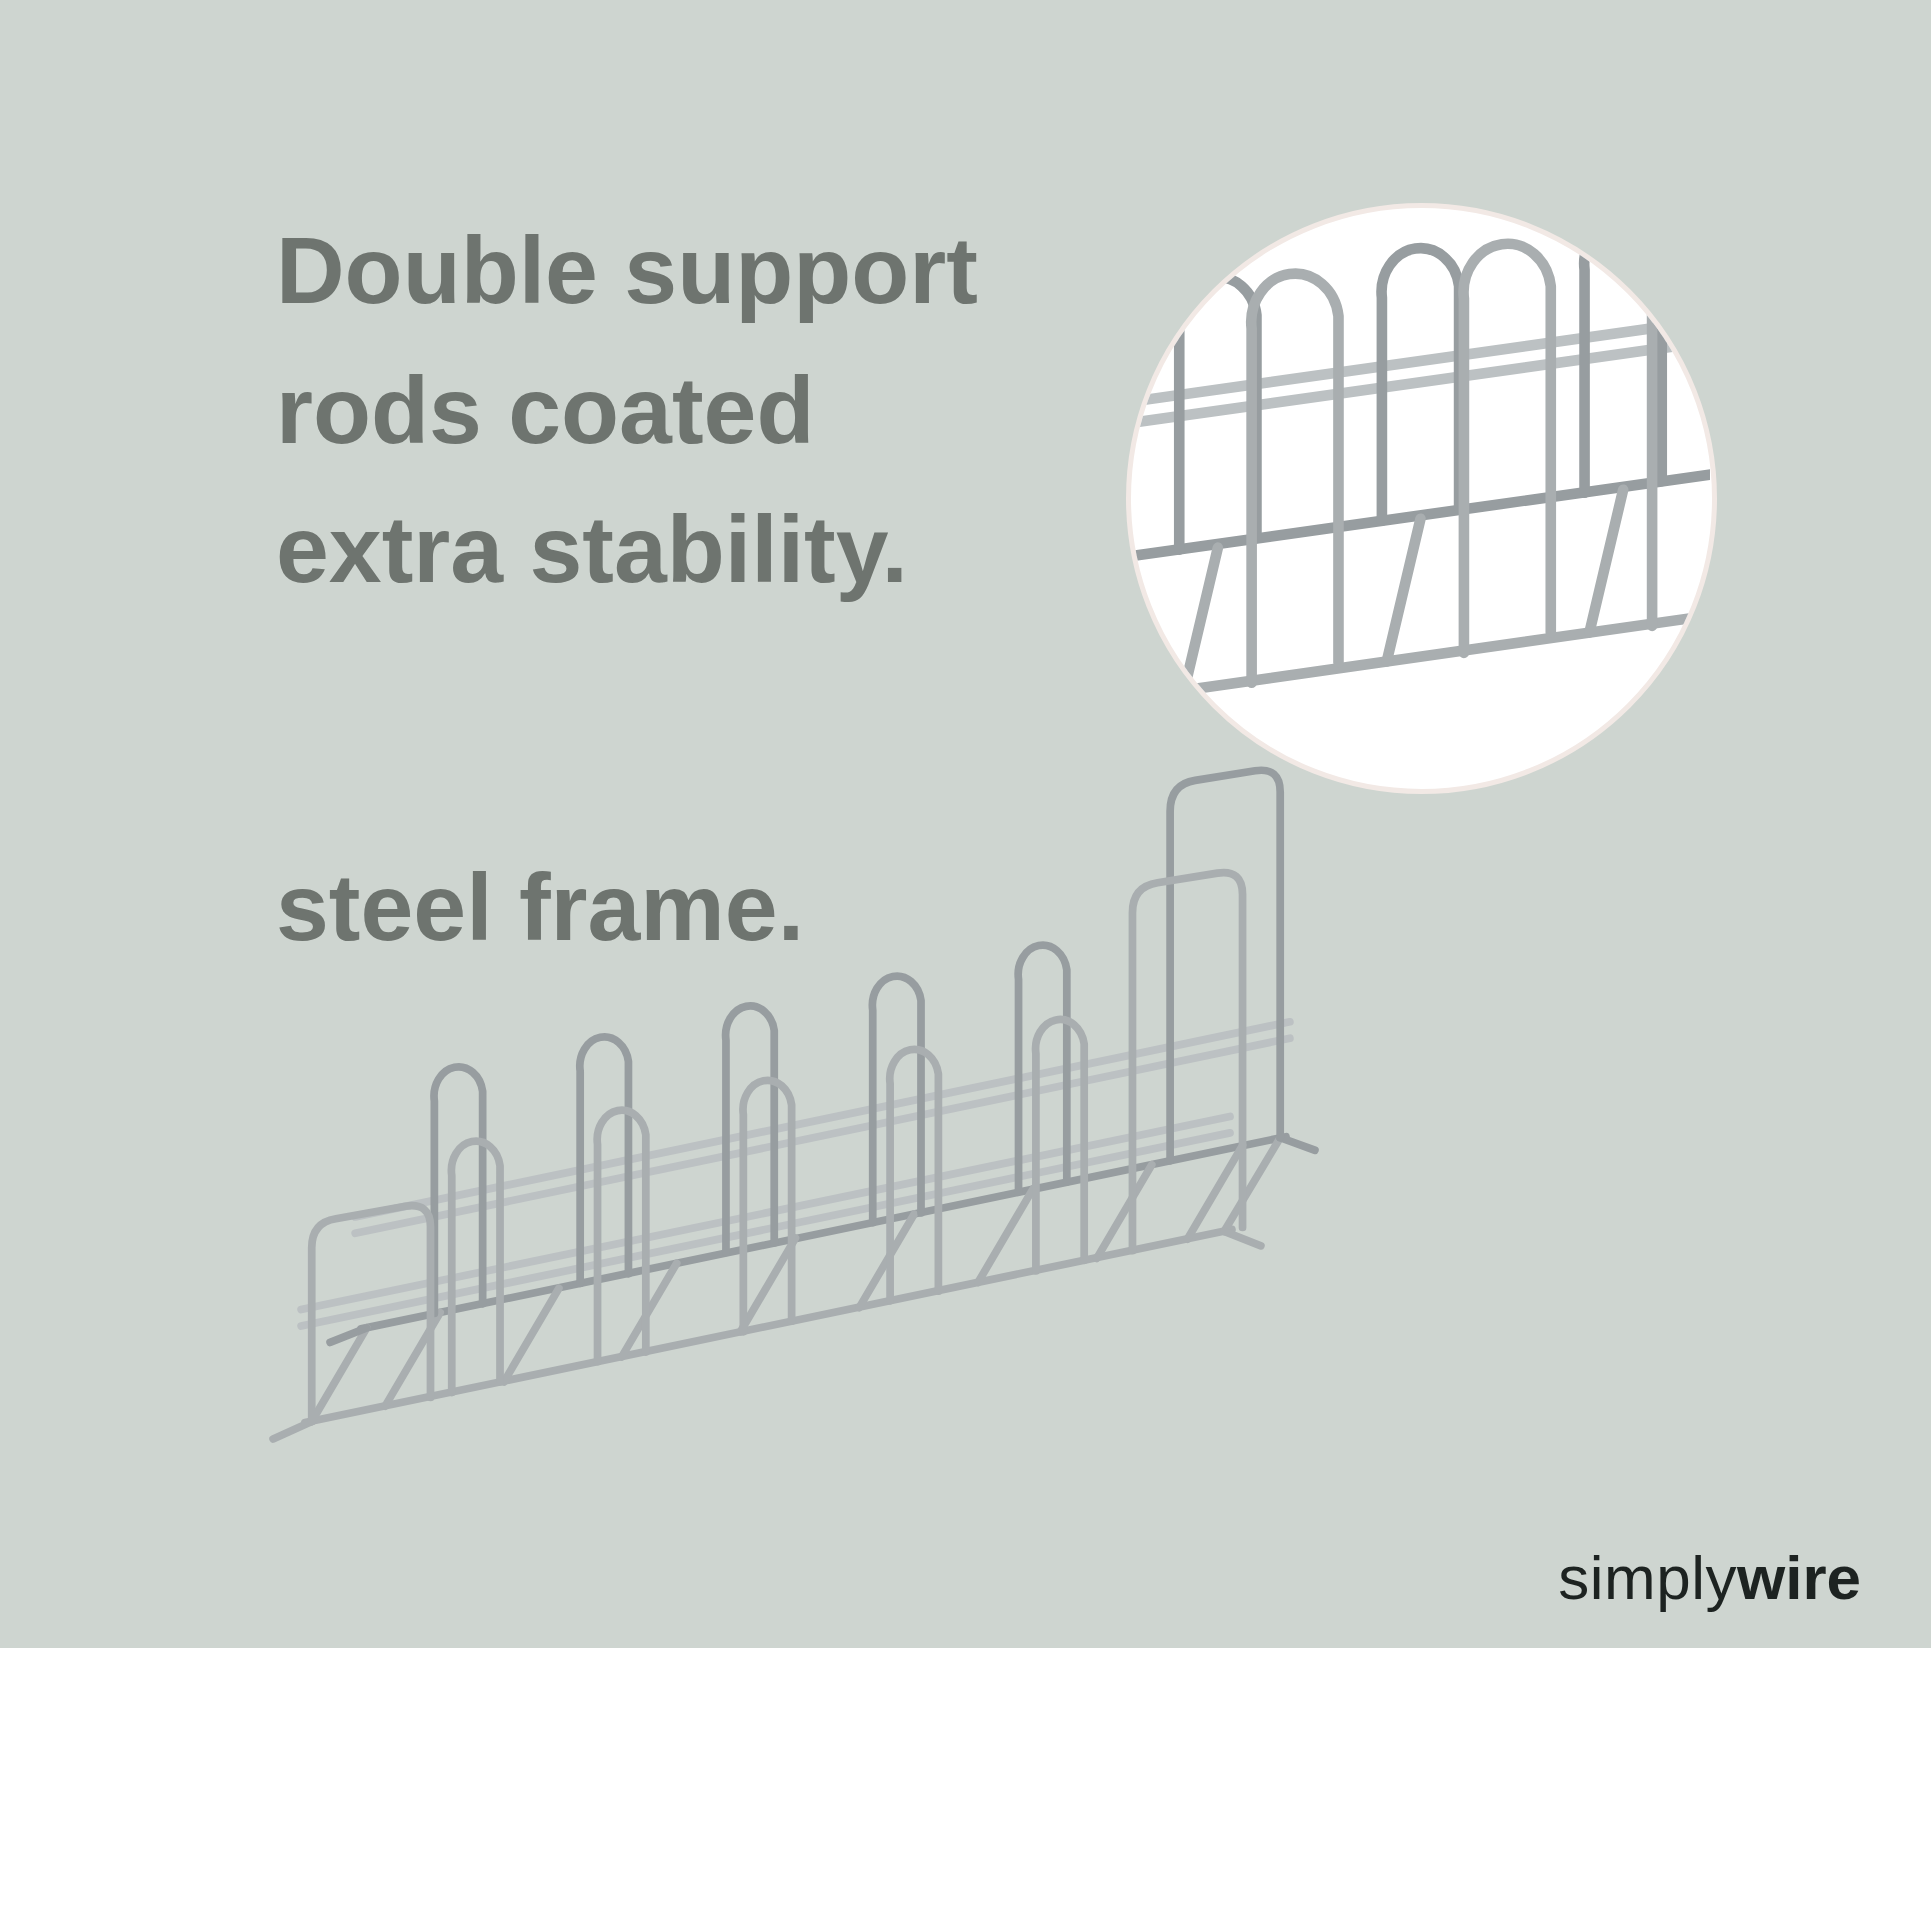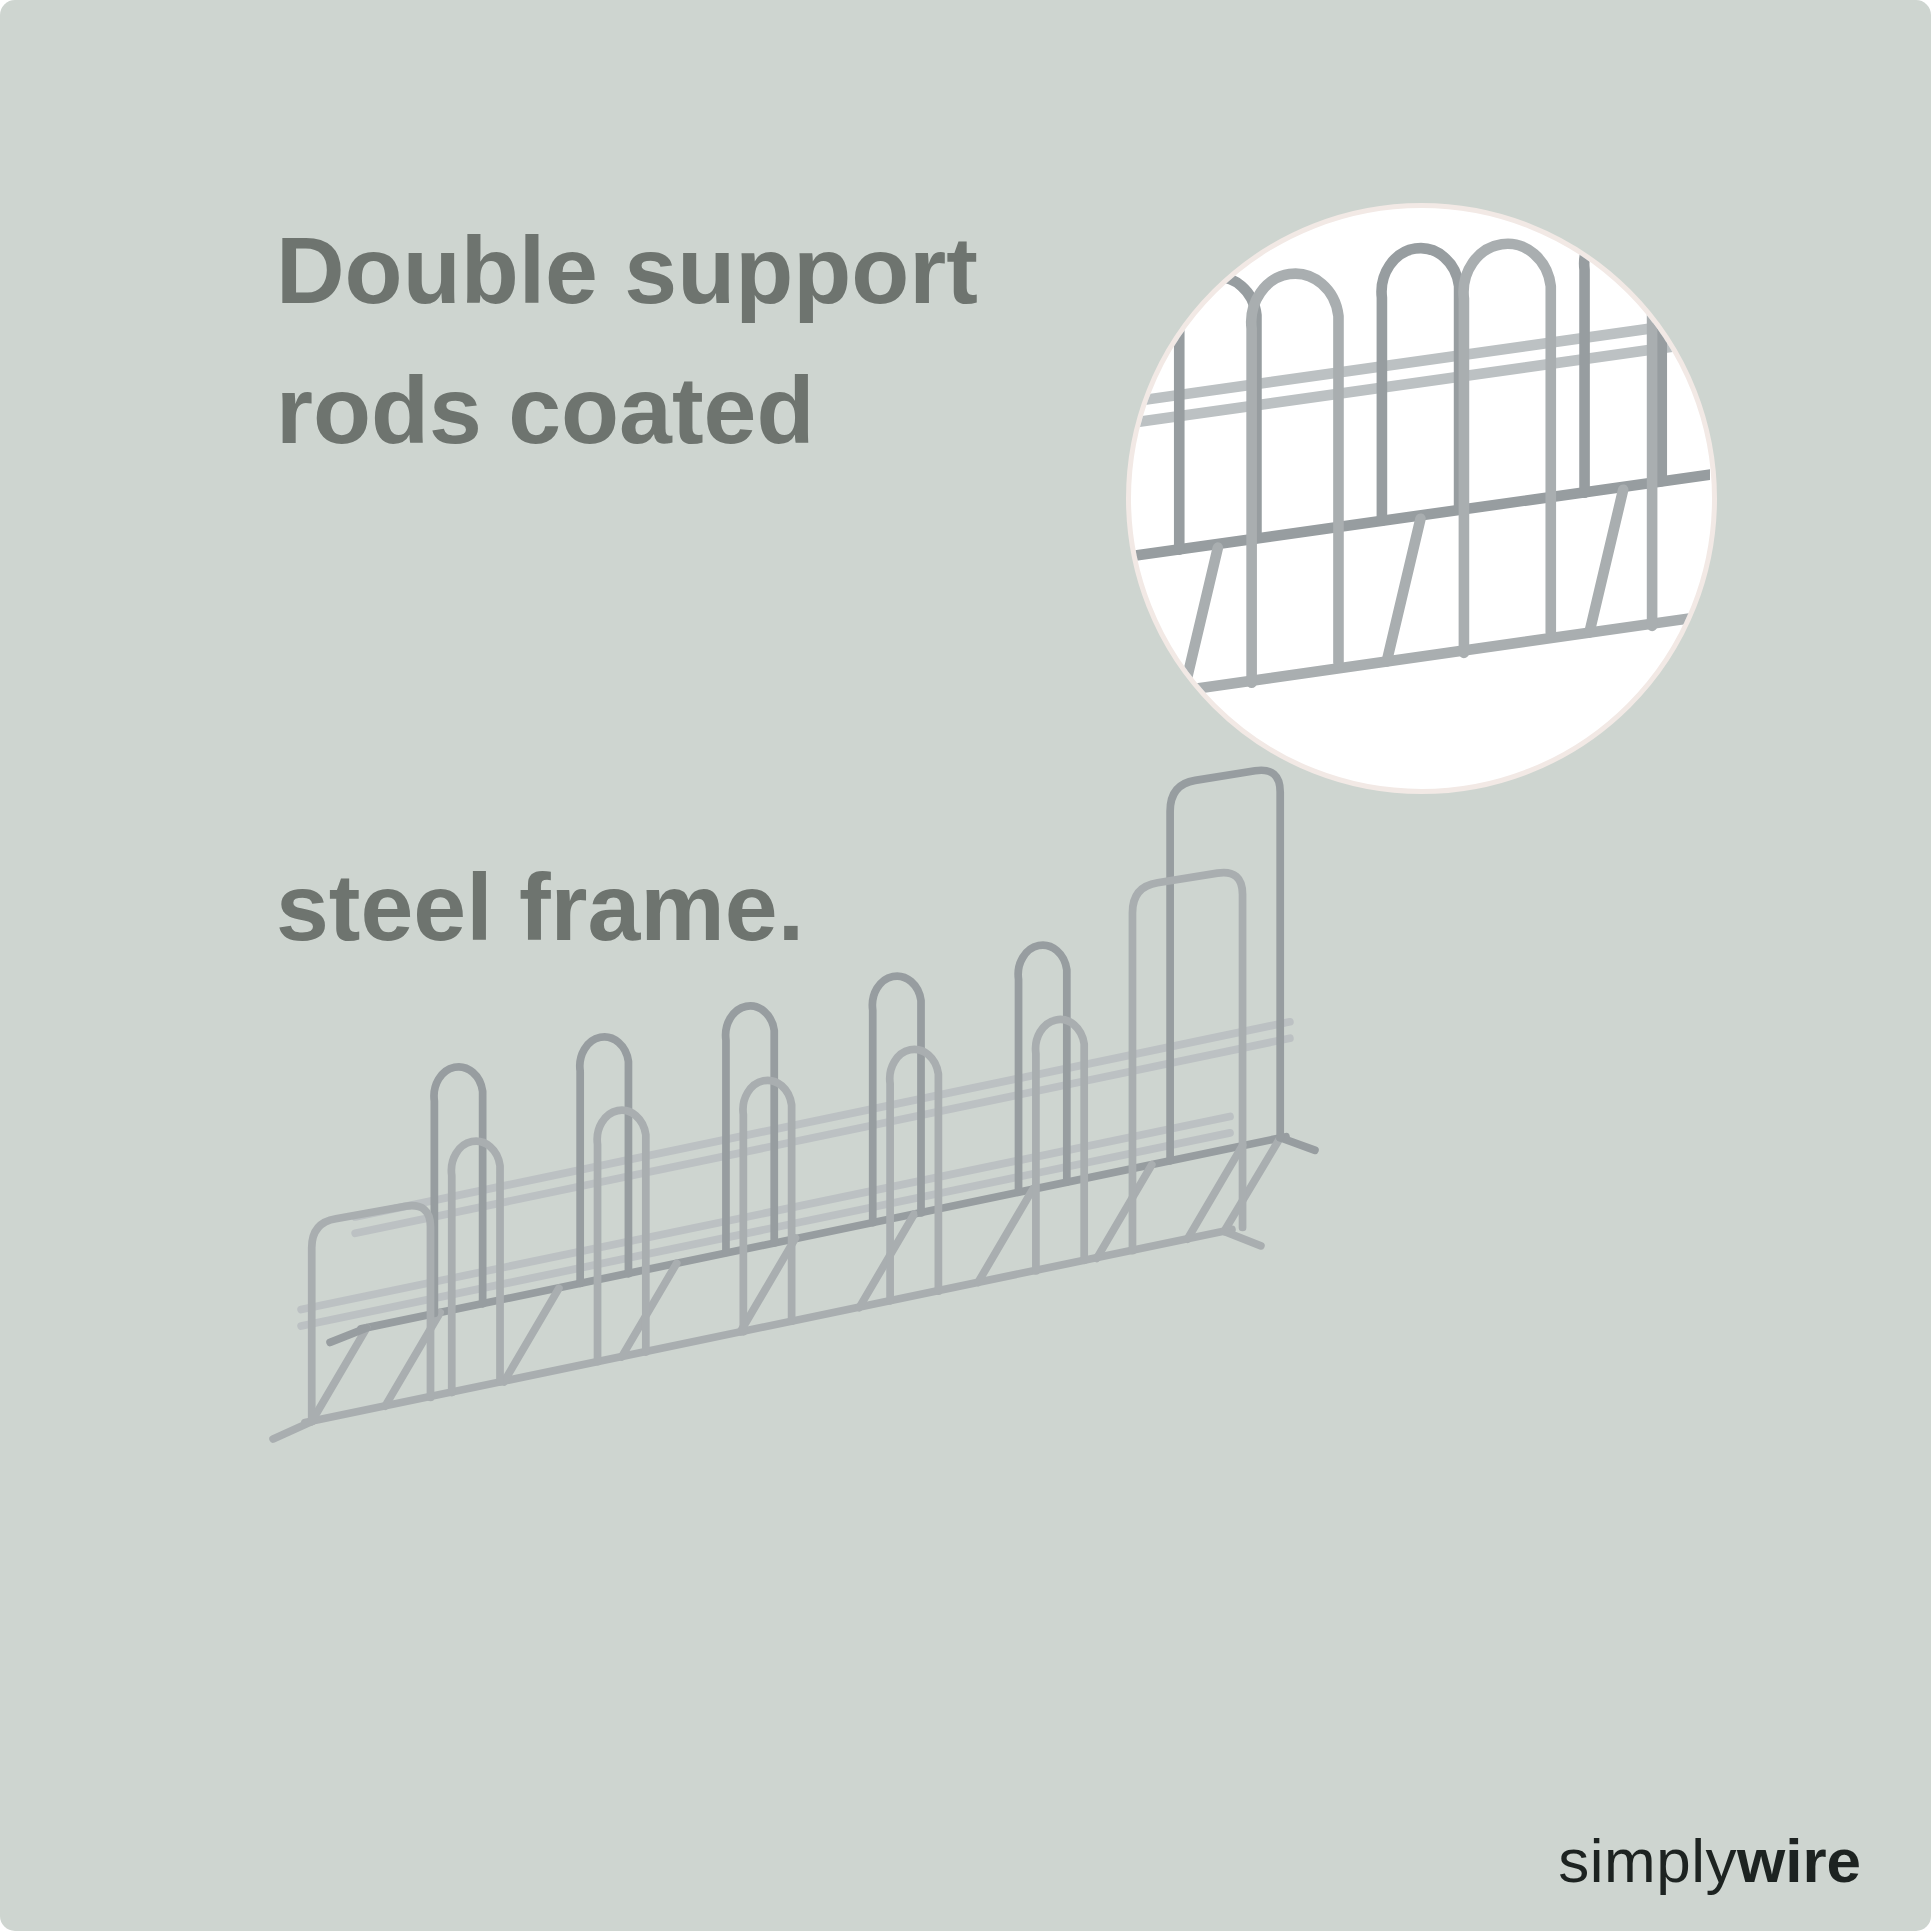--- a/index.html
+++ b/index.html
@@ -9,24 +9,23 @@
     --wire:#a9aeb0;
     --wire-dark:#979da0;
     --wire-light:#bcc1c3;
     --inset-bg:#ffffff;
     --inset-border:#f2e9e5;
   }
   *{margin:0;padding:0;box-sizing:border-box;}
   body{font-family:"Liberation Sans", sans-serif;}
   .canvas{
     position:relative;
-    width:1931px;height:1931px;
+    width:1931px;height:1648px;
     background:var(--bg);
     overflow:hidden;
-    border-radius:15px;
   }
   .headline{
     position:absolute;
     color:var(--text);
     font-weight:700;
     font-size:95px;
     line-height:1.47;
     letter-spacing:0px;
     white-space:nowrap;
   }
@@ -67,20 +66,21 @@
   .brand-logo .bold{font-weight:700;}
 </style>
 </head>
 <body>
 
 <div class="canvas">
 
   <div class="headline headline-1">
     <div>Double support</div>
     <div>rods coated</div>
+    <div>extra stability.</div>
   </div>
 
   <div class="headline headline-2">
     <div>steel frame.</div>
   </div>
 
   <div class="inset-circle">
     <svg class="wire-svg inset-svg" width="579" height="579" viewBox="0 0 600 600">
 
       <line class="wd" x1="-30" y1="365" x2="630" y2="272"></line>

